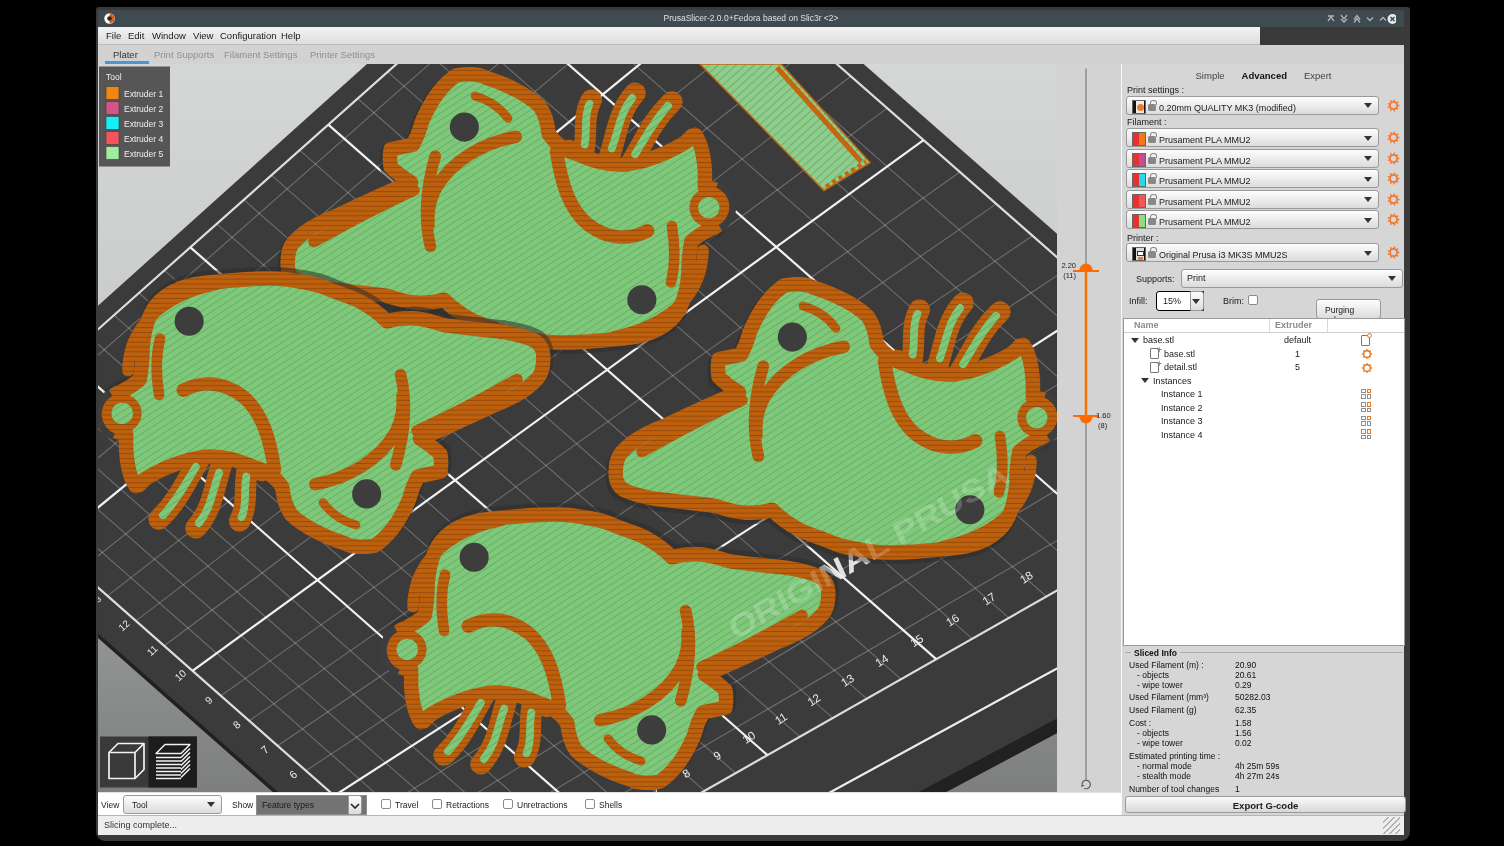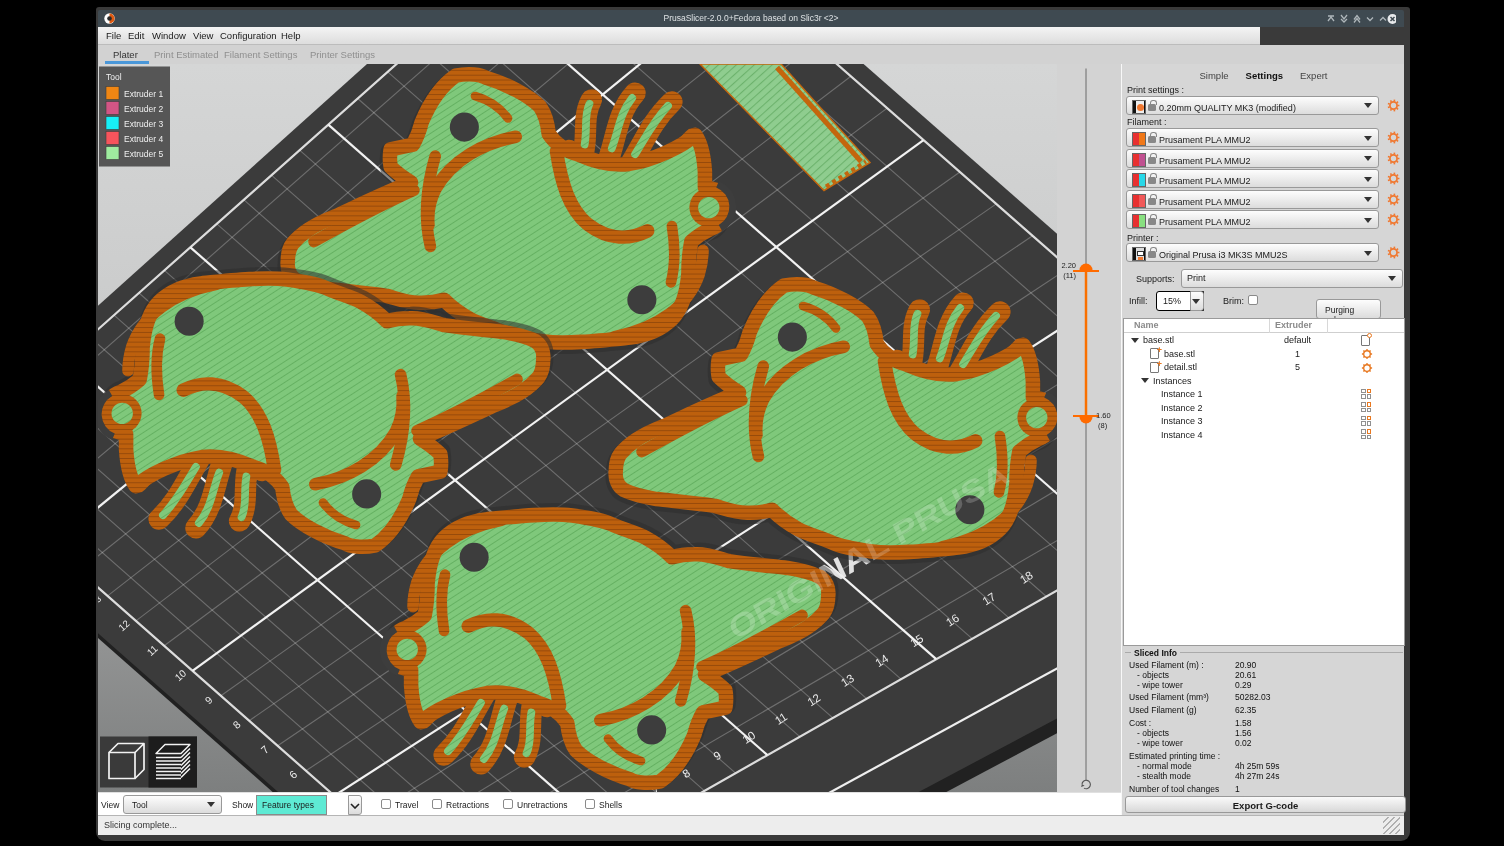--- a/index.html
+++ b/index.html
@@ -59,21 +59,21 @@
   <span style="left:8px">File</span>
       <span style="left:30px">Edit</span>
   <span style="left:54px">Window</span>
       <span style="left:95px">View</span>
   <span style="left:122px">Configuration</span>
       <span style="left:183px">Help</span>
  </div>
  <div id="tabs">
   <span class="on" style="left:15px">Plater</span>
       <span class="ul"></span>
-  <span style="left:56px">Print Estimated</span>
+  <span style="left:56px">Print Supports</span>
   <span style="left:126px">Filament Settings</span>
   <span style="left:212px">Printer Settings</span>
  </div>
  <div id="main">
   <svg id="scene" viewBox="98 63.5 959 728.5" width="959" height="728.5" xmlns="http://www.w3.org/2000/svg" style="position:absolute;left:0;top:0;">
         <defs>
 <linearGradient id="bgg" x1="0" y1="0" x2="0" y2="1">
  <stop offset="0" stop-color="#d5d6d6"></stop>
             <stop offset="0.40" stop-color="#c9caca"></stop>
  <stop offset="0.72" stop-color="#999a9a"></stop>
@@ -256,21 +256,21 @@
      <text x="1096" y="417">1.60</text>
      <text x="1098" y="427">(8)</text>
     </g>
     <g fill="none" stroke="#555" stroke-width="1.1">
      <path d="M1082,784 a4.2,4.2 0 1 1 2,3.6"></path>
      <path d="M1081,786.5 l1,-2.7 2.6,1.4" fill="#555" stroke="none"></path>
     </g>
    </svg>
   </div>
   <div id="panel">
-        <div style="position:absolute;left:0;top:6px;width:283px;text-align:center;font-size:9.5px;color:#444"><span style="margin-right:17px">Simple</span><span style="font-weight:bold;color:#111">Settings</span><span style="margin-left:17px">Expert</span></div>
+        <div style="position:absolute;left:0;top:6px;width:283px;text-align:center;font-size:9.5px;color:#444"><span style="margin-right:17px">Simple</span><span style="font-weight:bold;color:#111">Advanced</span><span style="margin-left:17px">Expert</span></div>
         <div style="position:absolute;left:5px;top:21px">Print settings :</div>
         <div class="combo" style="left:4px;top:32px;width:253px;height:19px">
           <span style="position:absolute;left:5px;top:3px;white-space:nowrap"><span style="display:inline-block;width:14px;height:14px;vertical-align:-3px;background:linear-gradient(90deg,#111 0 3px,#eee 3px 11px,#111 11px 14px);position:relative;border:1px solid #666"><span style="position:absolute;left:3.5px;top:3px;width:7px;height:7px;border-radius:50%;background:#f07830"></span></span><span class="lock"></span>0.20mm QUALITY MK3 (modified)</span>
           <span class="arr"></span>
         </div>
         <svg class="gear" style="left:265px;top:35px" width="13" height="13" viewBox="0 0 16 16">
           <g fill="none" stroke="#f07830">
             <circle cx="8" cy="8" r="4.4" stroke-width="2.2"></circle>
             <path d="M13.20,8.00L15.30,8.00 M11.98,11.34L13.59,12.69 M8.90,13.12L9.27,15.19 M5.40,12.50L4.35,14.32 M3.11,9.78L1.14,10.50 M3.11,6.22L1.14,5.50 M5.40,3.50L4.35,1.68 M8.90,2.88L9.27,0.81 M11.98,4.66L13.59,3.31 " stroke-width="2"></path>
           </g>
@@ -438,21 +438,21 @@
         </div>
         <div style="position:absolute;left:3px;top:732px;width:281px;height:17.5px;background:linear-gradient(#fafafa,#d8d8d8);border:1px solid #999;border-radius:3px;text-align:center;font-weight:bold;font-size:9.5px;padding-top:3px">Export G-code</div>
       </div>
   <div id="vtb">
    <span style="position:absolute;left:3px;top:7px">View</span>
    <div class="combo" style="left:25px;top:1.5px;width:99px;height:19.5px">
      <span style="position:absolute;left:8px;top:4px">Tool</span>
           <span class="arr"></span>
         </div>
    <span style="position:absolute;left:134px;top:7px">Show</span>
-   <div style="position:absolute;left:158px;top:2px;width:71px;height:20px;background:#5eead4;border:1px solid #8a8a8a">
+   <div style="position:absolute;left:158px;top:2px;width:111px;height:20px;background:#737373;border:1px solid #8a8a8a">
      <span style="position:absolute;left:5px;top:4px">Feature types</span>
         </div>
    <div class="combo" style="left:250px;top:2px;width:14px;height:20px;border-radius:0 3px 3px 0">
      <svg width="10" height="6" style="position:absolute;left:1px;top:7px">
             <path d="M1,1 L5,5 L9,1" stroke="#222" stroke-width="1.6" fill="none"></path>
           </svg>
         </div>
    <span class="cb" style="left:283px;top:6px"></span>
         <span style="position:absolute;left:297px;top:7px">Travel</span>
    <span class="cb" style="left:334px;top:6px"></span>

